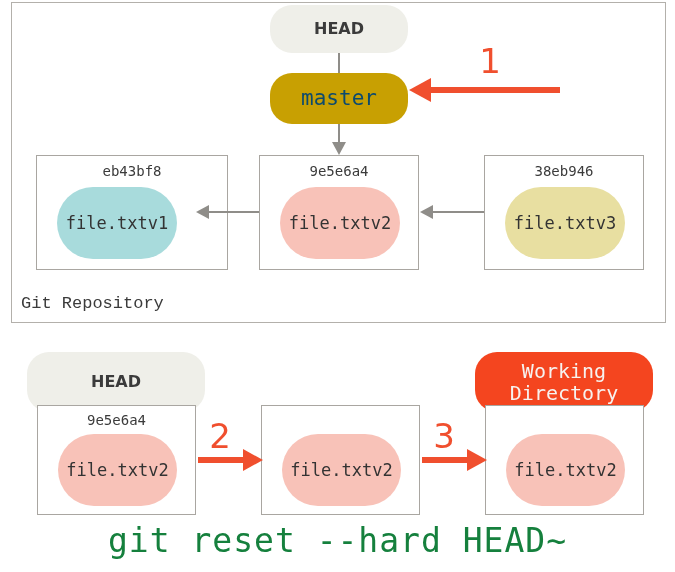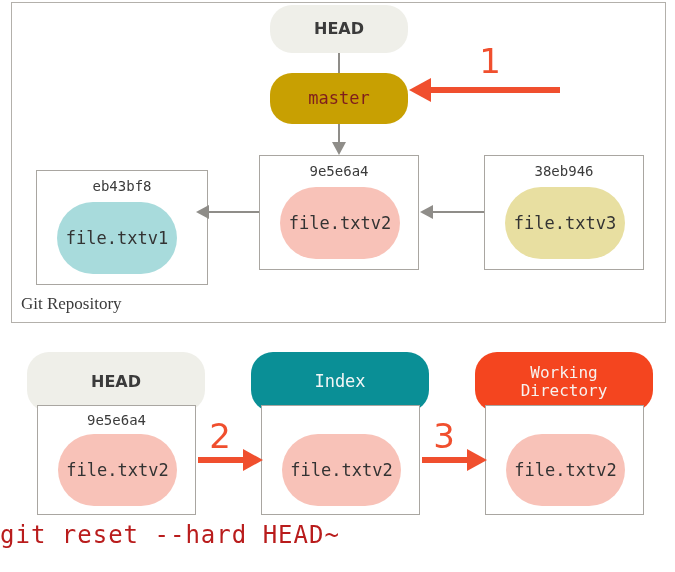--- a/index.html
+++ b/index.html
@@ -25,21 +25,21 @@
     top: 2px;
     width: 655px;
     height: 321px;
     border: 1.5px solid #b3b0ab;
     box-sizing: border-box;
     background: transparent;
   }
   .repo-label {
     left: 21px;
     top: 294px;
-    font-family: Liberation Serif, serif;
+    font-family: Liberation Mono, monospace;
     font-size: 17px;
     color: #3b3b3b;
     letter-spacing: 0px;
     white-space: nowrap;
   }
 
   
   .labelbox {
     box-sizing: border-box;
     display: flex;
@@ -55,23 +55,23 @@
     left: 270px; top: 5px; width: 138px; height: 48px;
     background: #efefe9;
     color: #3b3b3b;
     font-family: "DejaVu Sans", sans-serif;
     font-weight: bold;
     font-size: 16px;
   }
   .master-box {
     left: 270px; top: 73px; width: 138px; height: 51px;
     background: #c8a002;
-    color: #7f1d1d;
-    font-family: "DejaVu Sans Mono", monospace;
-    font-size: 17px;
+    color: #0c4a6e;
+    font-family: "DejaVu Sans Mono", monospace;
+    font-size: 21px;
   }
 
   
   .commit {
     box-sizing: border-box;
     border: 1.4px solid #a9a6a1;
     background: #ffffff;
   }
   .commit .sha {
     position: absolute;
@@ -90,21 +90,21 @@
     justify-content: center;
     border-radius: 44px;
     font-family: "DejaVu Sans Mono", monospace;
     font-size: 17px;
     color: #333333;
     line-height: 1.18;
     text-align: center;
   }
 
   
-  .c1 { left: 36px;  top: 155px; width: 172px; height: 115px; margin-top: 15px; }
+  .c1 { left: 36px;  top: 155px; width: 192px; height: 115px; }
   .c2 { left: 259px; top: 155px; width: 160px; height: 115px; }
   .c3 { left: 484px; top: 155px; width: 160px; height: 115px; padding-left: 28px; }
   .c1 .blob { left: 20px; top: 31px; width: 120px; height: 72px; background: #a8dbdc; }
   .c2 .blob { left: 20px; top: 31px; width: 120px; height: 72px; background: #f8c2b8; }
   .c3 .blob { left: 20px; top: 31px; width: 120px; height: 72px; background: #e8dfa1; }
 
   
   .gline {
     background: #8f8d89;
     height: 2px;
@@ -162,35 +162,35 @@
     background: #0a8f96;
     color: #f2f6f6;
     font-family: "DejaVu Sans Mono", monospace;
     font-size: 17px;
   }
   .wd-hdr {
     left: 475px; top: 352px; width: 178px; height: 60px;
     background: #f4451f;
     color: #f7f2ef;
     font-family: "DejaVu Sans Mono", monospace;
-    font-size: 16px;
+    font-size: 20px;
   }
 
   .b1 { left: 37px;  top: 405px; width: 159px; height: 110px; }
   .b2 { left: 261px; top: 405px; width: 159px; height: 110px; }
   .b3 { left: 485px; top: 405px; width: 159px; height: 110px; }
   .bottomcard .blob { left: 20px; top: 28px; width: 119px; height: 72px; background: #f8c2b8; }
   .bottomcard .sha { top: 6px; }
 
   .cmd {
     left: 0; right: 0; top: 521px;
-    text-align: left;
-    color: #b91c1c;
-    font-family: "DejaVu Sans Mono", monospace;
-    font-size: 24px;
+    text-align: center;
+    color: #15803d;
+    font-family: "DejaVu Sans Mono", monospace;
+    font-size: 33px;
     letter-spacing: 1px;
     white-space: nowrap;
   }
 </style>
 </head>
 <body>
 
 <div id="stage">
 
   <div class="abs repo-frame"></div>
@@ -240,23 +240,20 @@
   <div class="abs gline" style="left:209px; top:211px; width:50px;"></div>
   <div class="abs garrow-left" style="left:196px; top:205px;"></div>
 
   <div class="abs gline" style="left:433px; top:211px; width:51px;"></div>
   <div class="abs garrow-left" style="left:420px; top:205px;"></div>
 
   <div class="abs labelbox head-bot">
     <span class="txt">HEAD</span>
   </div>
 
-  <div class="abs labelbox index-hdr">
-    <span class="txt">Index</span>
-  </div>
 
   <div class="abs labelbox wd-hdr">
     <span class="txt">
       <span>Working</span><br>
       <span>Directory</span>
     </span>
   </div>
 
   <div class="abs commit bottomcard b1">
     <div class="sha">9e5e6a4</div>

